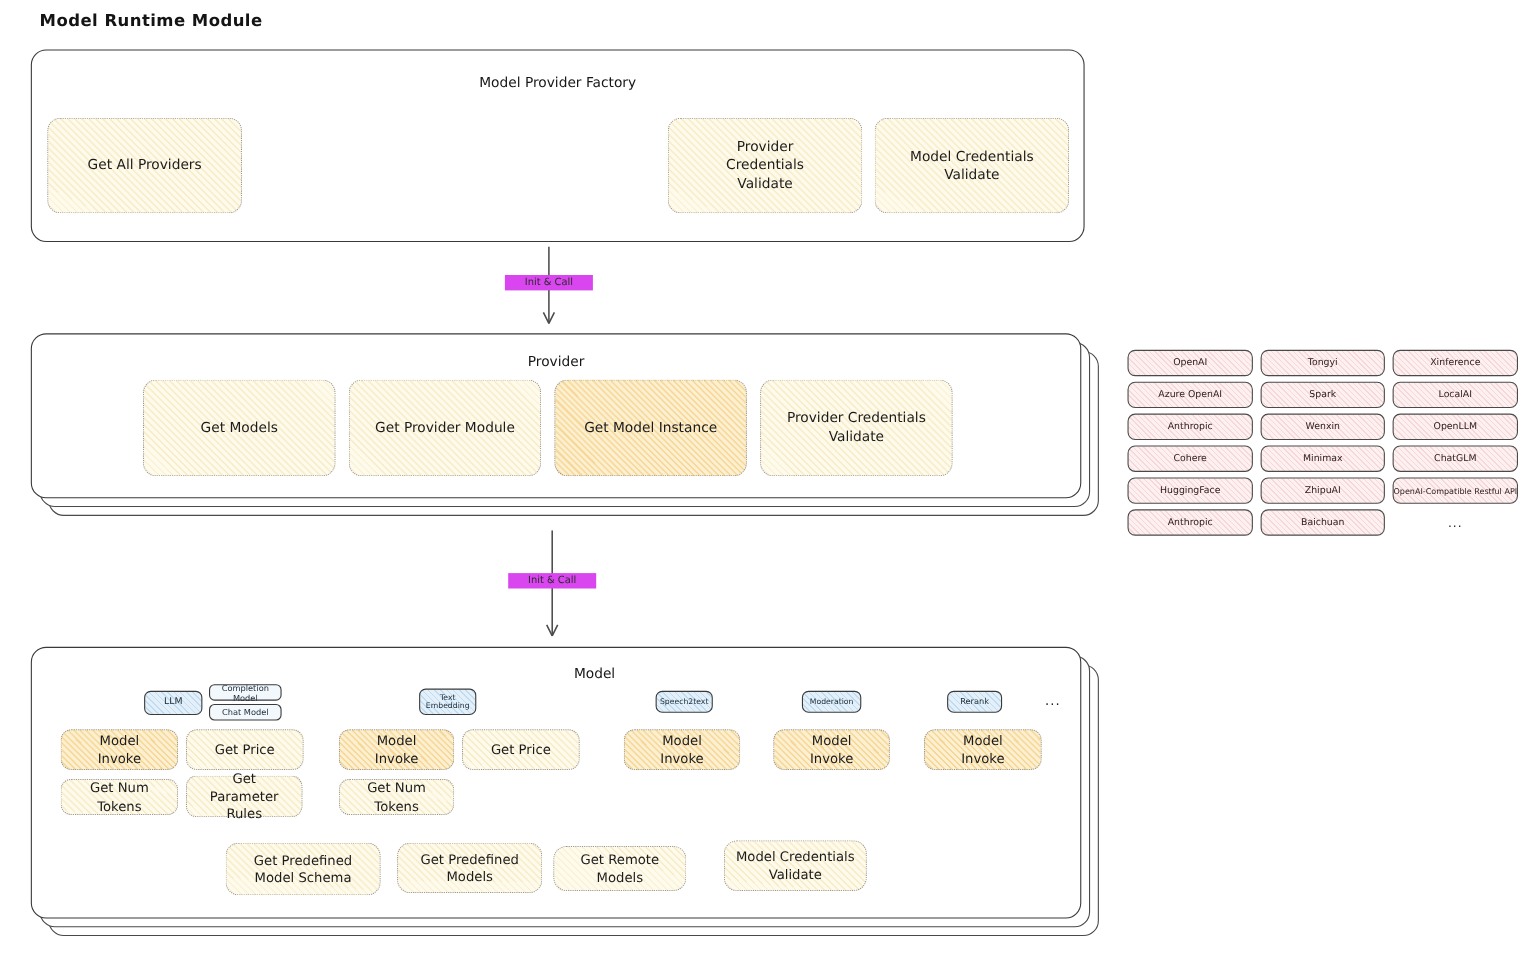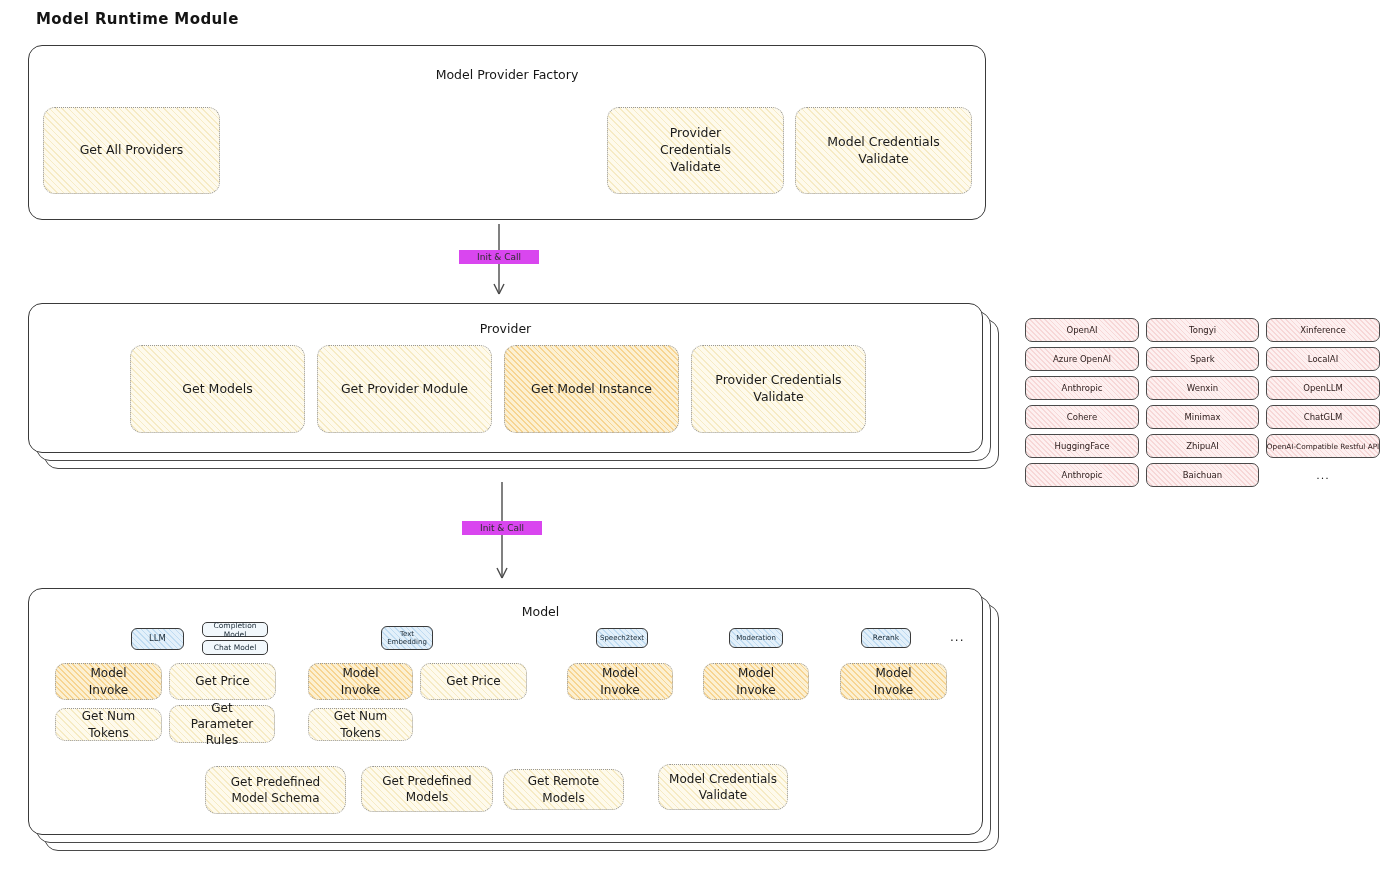--- a/index.html
+++ b/index.html
@@ -42,21 +42,21 @@
     position:absolute; display:flex; align-items:center; justify-content:center;
     text-align:center; line-height:1.15;
     border:1.2px solid #3a3a3a; border-radius:6px;
     font-size:8.5px; color:#20303c;
     background-color:#e3f0fa;
     background-image:repeating-linear-gradient(45deg, rgba(150,195,230,.45) 0 1px, transparent 1px 4px);
   }
   .subtag {
     position:absolute; display:flex; align-items:center; justify-content:center;
     border:1px solid #3a3a3a; border-radius:5px;
-    font-size:7.5px; color:#20303c; background:#f2f8fc; text-align:center;margin-left:12px;
+    font-size:7.5px; color:#20303c; background:#f2f8fc; text-align:center;
   }
 
   
   .plist {
     position:absolute; left:1025px; top:300px; width:355px;
     display:grid; grid-template-columns:114px 113px 114px;
     column-gap:7px; row-gap:5px;margin-top:18px;
   }
   .pitem {
     height:24px; display:flex; align-items:center; justify-content:center;

